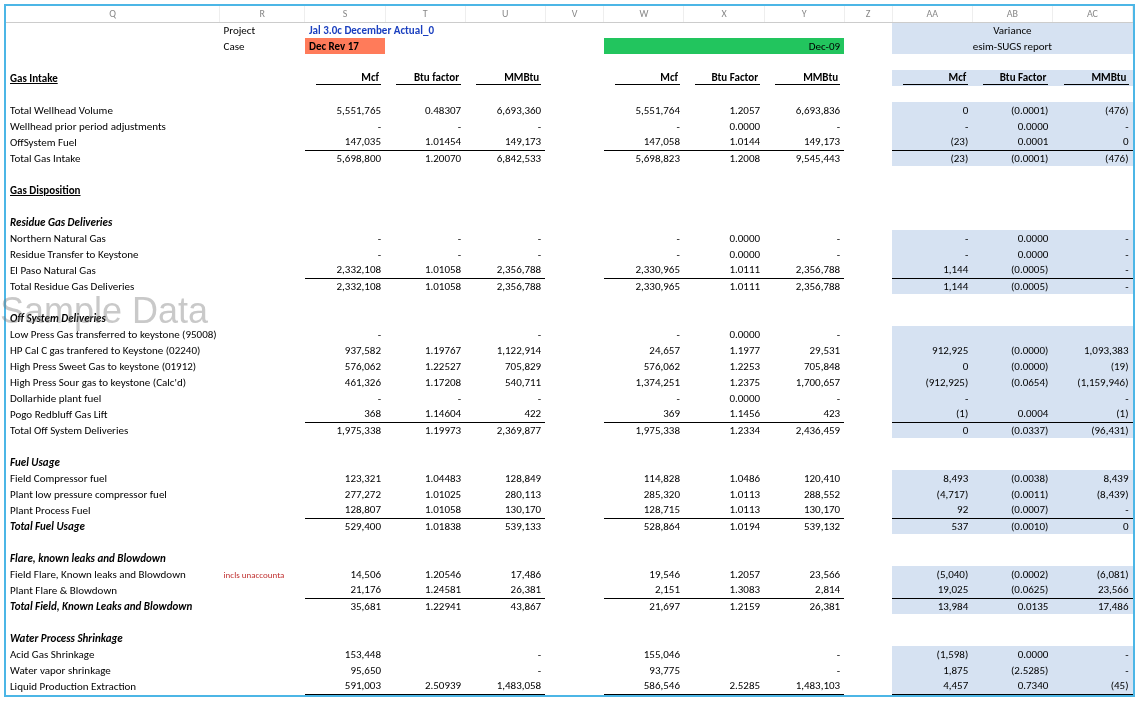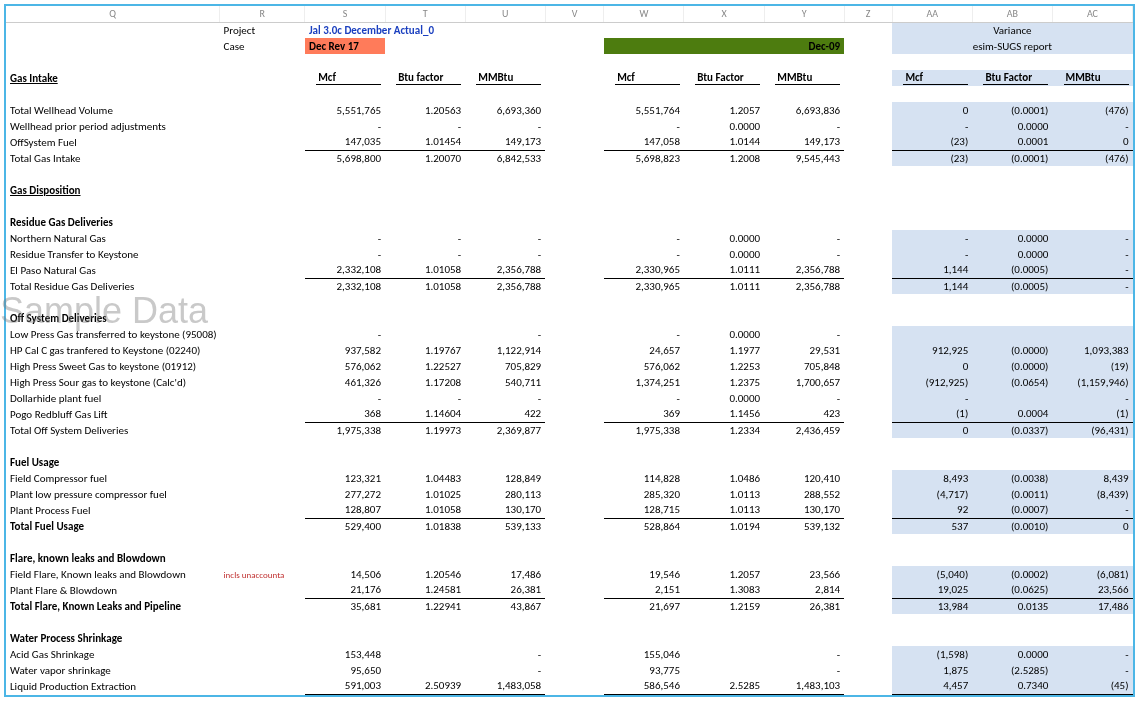--- a/index.html
+++ b/index.html
@@ -34,27 +34,27 @@
   }
   td {
     padding: 0 4px;
     height: 16px;
     white-space: nowrap;
     overflow: hidden;
     vertical-align: middle;
   }
   .num { text-align: right; }
   .label { text-align: left; }
-  .bold { font-weight: bold; }
+  .bold { font-weight: bold; font-style: italic; }
   .section-hdr { font-weight: bold; text-decoration: underline; text-align:left; }
-  .col-underline { border-bottom: 1px solid #000; display:inline-block; padding:0 2px; min-width:90%; text-align:left; font-weight:bold;}
+  .col-underline { border-bottom: 1px solid #000; display:inline-block; padding:0 2px; min-width:90%; text-align:right; font-weight:bold;}
   .bb { border-bottom: 1px solid #000; }
   .project-val { color: #1a3fbf; font-weight: bold; }
   .case-val { background: #ff7b5a; font-weight: bold; }
-  .dec09 { background: #4d7c0f; font-weight: bold; text-align:right; }
+  .dec09 { background: #22c55e; font-weight: normal; text-align:right; }
   .var-block { background: #d6e2f2; }
   .red { color: #c03030; font-size:9px; }
   .center { text-align:center; }
   .watermark {
     position: absolute;
     top: 290px;
     left: 0;
     width: 931px;
     text-align: left;
     font-size: 36px;
@@ -150,21 +150,21 @@
           <td class="num var-block"><span class="col-underline">Btu Factor</span></td>
           <td class="num var-block"><span class="col-underline">MMBtu</span></td>
         </tr>
         <tr>
           <td colspan="13"></td>
         </tr>
         <tr>
           <td class="label">Total Wellhead Volume</td>
           <td></td>
           <td class="num">5,551,765</td>
-          <td class="num">1.20563</td>
+          <td class="num">0.48307</td>
           <td class="num">6,693,360</td>
           <td></td>
           <td class="num">5,551,764</td>
           <td class="num">1.2057</td>
           <td class="num">6,693,836</td>
           <td></td>
           <td class="num var-block">0</td>
           <td class="num var-block">(0.0001)</td>
           <td class="num var-block">(476)</td>
         </tr>
@@ -492,21 +492,21 @@
           <td></td>
           <td class="num bb">2,151</td>
           <td class="num bb">1.3083</td>
           <td class="num bb">2,814</td>
           <td></td>
           <td class="num var-block bb">19,025</td>
           <td class="num var-block bb">(0.0625)</td>
           <td class="num var-block bb">23,566</td>
         </tr>
         <tr>
-          <td class="label bold">Total Flare, Known Leaks and Pipeline</td>
+          <td class="label bold">Total Field, Known Leaks and Blowdown</td>
           <td></td>
           <td class="num">35,681</td>
           <td class="num">1.22941</td>
           <td class="num">43,867</td>
           <td></td>
           <td class="num">21,697</td>
           <td class="num">1.2159</td>
           <td class="num">26,381</td>
           <td></td>
           <td class="num var-block">13,984</td>

